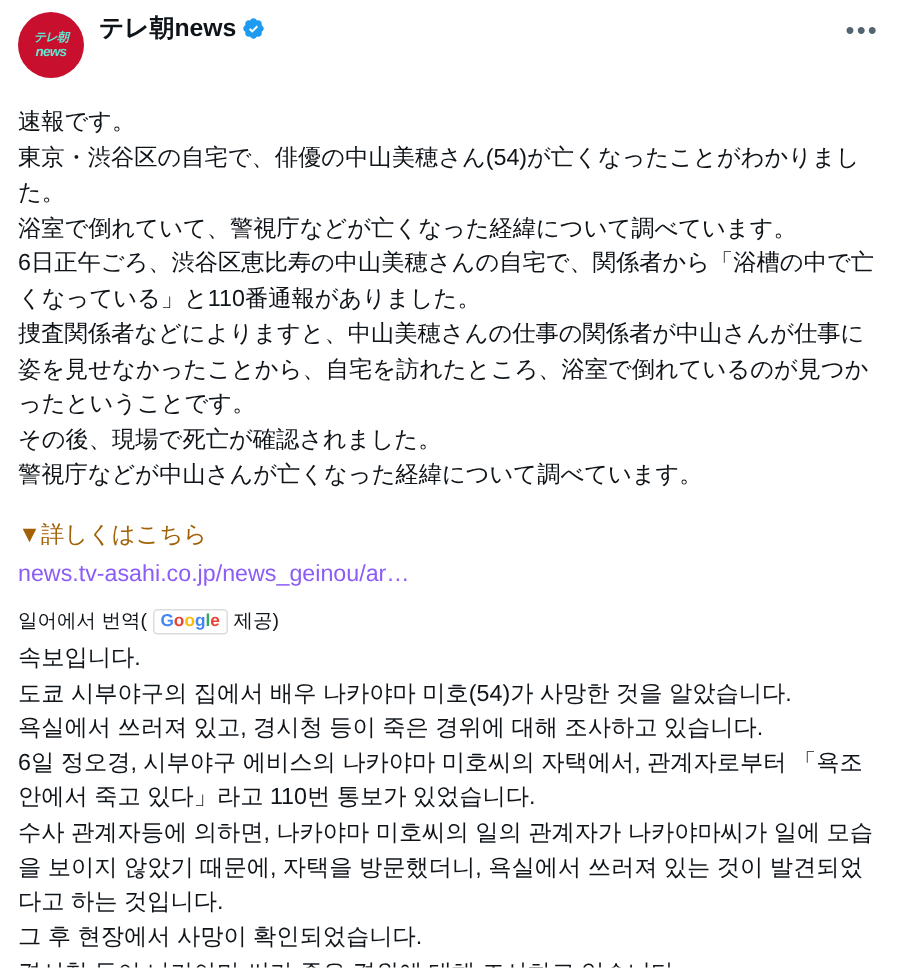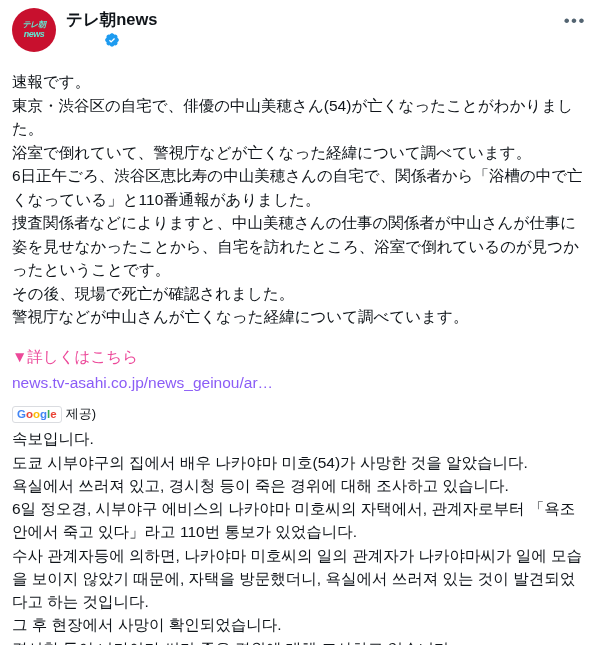--- a/index.html
+++ b/index.html
@@ -56,21 +56,20 @@
     margin-left: 10px;
     display: flex;
     flex-direction: column;
     justify-content: center;
     padding-top: 1px;
   }
   .name-row {
     display: flex;
     align-items: center;
     gap: 3px;
-    flex-direction: column;
   }
   .display-name {
     font-size: 16.5px;
     font-weight: bold;
     color: #0f1419;
     line-height: 20px;
   }
   .verified {
     width: 16px;
     height: 16px;
@@ -98,21 +97,21 @@
     line-height: 1.52;
     color: #0f1419;
     margin-top: 18px;
     white-space: pre-wrap;
     word-break: break-all;
   }
   .spacer-line { height: 14px; }
   .details-label {
     font-size: 15.5px;
     line-height: 1.52;
-    color: #ec4899;
+    color: #a16207;
     margin-top: 2px;
   }
   .link {
     font-size: 15.5px;
     line-height: 1.6;
     color: #8b5cf6;
     text-decoration: none;
     display: block;
     margin-top: 2px;
     cursor: pointer;
@@ -186,20 +185,21 @@
 その後、現場で死亡が確認されました。
 警視庁などが中山さんが亡くなった経緯について調べています。</div>
 
   <div class="spacer-line"></div>
 
   <div class="details-label">▼詳しくはこちら</div>
 
   <a class="link" href="#">news.tv-asahi.co.jp/news_geinou/ar…</a>
 
   <div class="translate-bar">
+    <span>일어에서 번역(</span>
     <span class="google-chip">
       <span class="g-b">G</span>
         <span class="g-r">o</span>
         <span class="g-y">o</span>
         <span class="g-b">g</span>
         <span class="g-g">l</span>
         <span class="g-r">e</span>
     </span>
     <span>제공)</span>
   </div>

